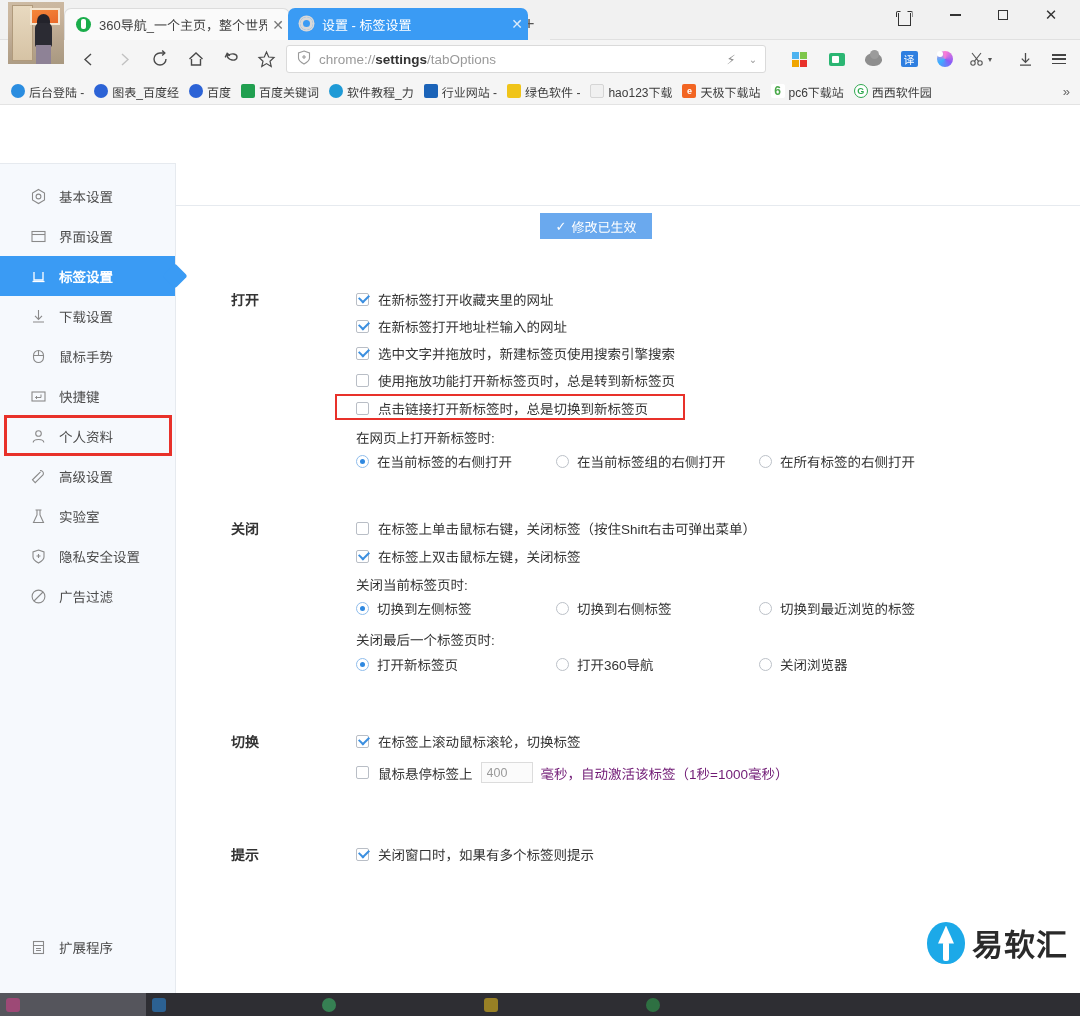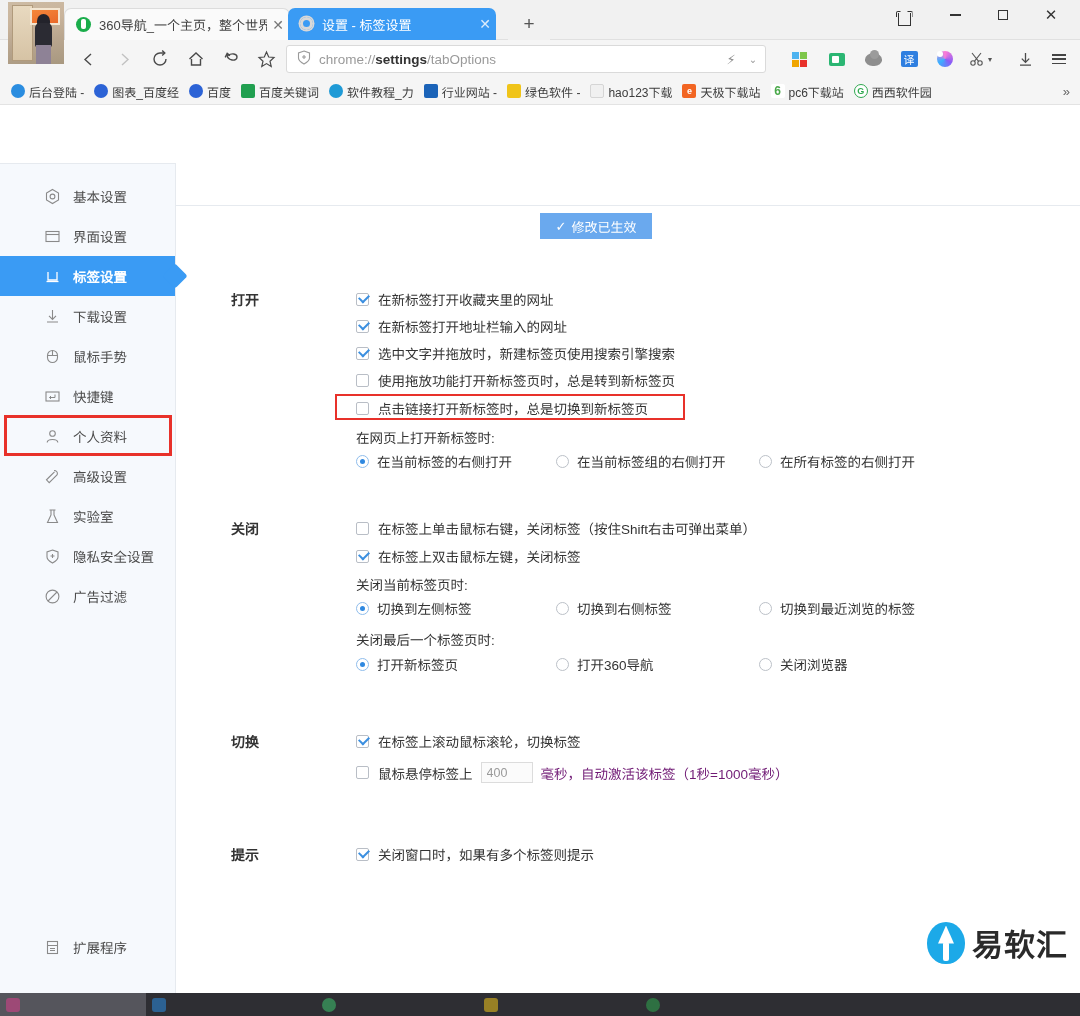--- a/index.html
+++ b/index.html
@@ -63,21 +63,21 @@
     width: 22px; flex: 0 0 22px; text-align: center;
     font-size: 14px; line-height: 1;
   }
   #tab-1 {
     left: 64px; width: 226px;
     background: #fafafa; color: #444;
     border: 1px solid #dcdcdc; border-bottom: none;
   }
   #tab-1 .tclose { color: #777; }
   #tab-2 {
-    left: 288px; width: 208px;
+    left: 288px; width: 240px;
     background: #3a9bf4; color: #ffffff;
     z-index: 5;
   }
   #tab-2 .tclose { color: #dcecfb; }
   
   .fav-360 {
     width: 15px; height: 15px; border-radius: 50%;
     background: #1aad4b; position: absolute; top: 0; left: 0;
   }
   .fav-360::after {
@@ -249,21 +249,21 @@
     display: flex; align-items: center; justify-content: center;
   }
 
   #sidebar {
     position: absolute; left: 0; top: 58px; width: 176px; height: 830px;
     background: #f6f9fd; border-right: 1px solid #e6eaef;
     border-top: 1px solid #e6eaef;
   }
   .side-item {
     position: relative; height: 40px;
-    display: flex; align-items: center; padding-left: 44px;
+    display: flex; align-items: center; padding-left: 30px;
     font-size: 13.5px; color: #4c4c4c; text-align: center;
   }
   .side-item .sname { margin-left: 12px; }
   .side-item .sicon { width: 17px; height: 17px; flex: 0 0 17px; position: relative; color:#8a8a8a;}
   .side-item.active { background: #3a9bf4; color: #fff; font-weight: bold; }
   .side-item.active .sicon { color: #fff; }
   .side-item.active::after {
     content: ""; position: absolute; right: -9px; top: 11px;
     width: 18px; height: 18px; background: #3a9bf4;
     border-radius: 3px; transform: rotate(45deg); z-index: 1;

